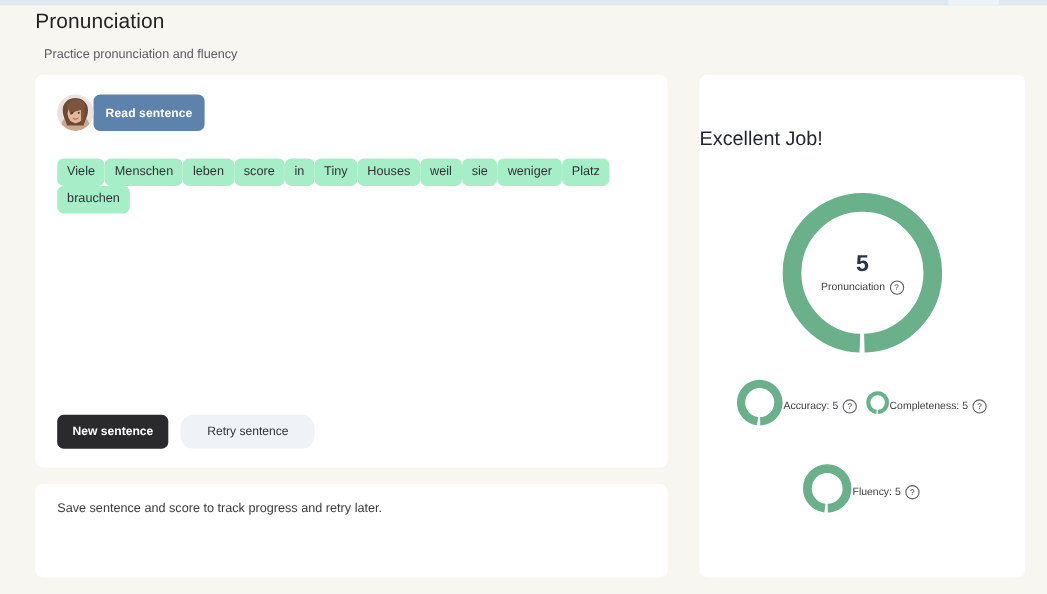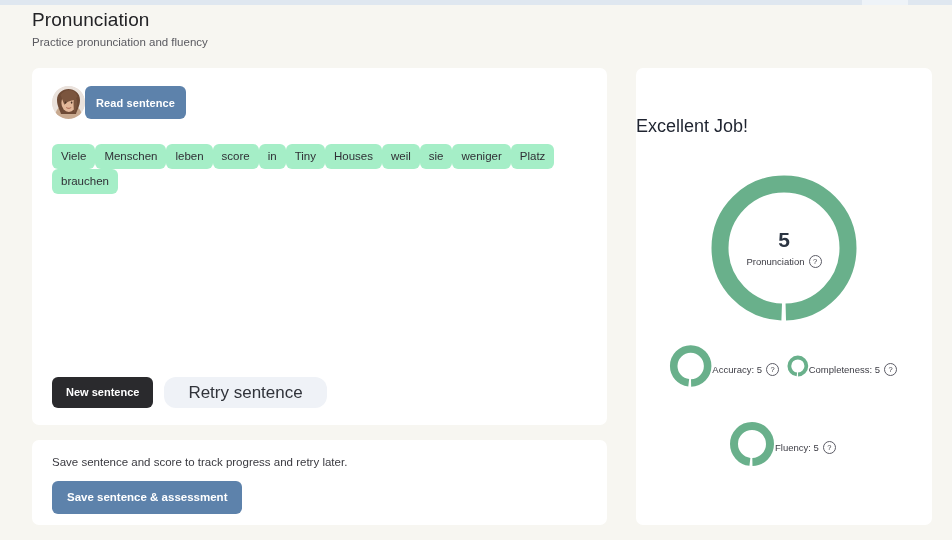--- a/index.html
+++ b/index.html
@@ -41,21 +41,21 @@
     font-weight: 400;
     color: #232326;
     letter-spacing: 0.1px;
     margin: 0;
     padding-top: 3px;
     line-height: 24px;
   }
   #page-header .subtitle {
     font-size: 11.5px;
     color: #5a5a60;
-    margin: 0;
+    margin: 8px;
     padding-top: 3px;
     line-height: 14px;
   }
 
   .card {
     position: absolute;
     background: #ffffff;
     border-radius: 7px;
   }
 
@@ -135,21 +135,21 @@
     padding: 9px 14px;
     cursor: pointer;
     line-height: 13px;
   }
   .btn-light {
     background: #eff2f7;
     color: #30333a;
     border: none;
     border-radius: 12px;
     font-family: "Liberation Sans", sans-serif;
-    font-size: 17px;
+    font-size: 11px;
     padding: 9px 24px;
     cursor: pointer;
     line-height: 13px;
   }
 
   
   #save-card {
     left: 32px;
     top: 440px;
     width: 575px;
@@ -315,21 +315,20 @@
     </div>
 
   <div id="action-row">
     <button class="btn-dark">New sentence</button>
     <button class="btn-light">Retry sentence</button>
   </div>
 </div>
 
 <div class="card" id="save-card">
   <div class="save-note">Save sentence and score to track progress and retry later.</div>
-  <button class="btn-blue">Save sentence &amp; assessment</button>
 </div>
 
 <div class="card" id="score-card">
   <div id="score-heading">Excellent Job!</div>
 
   <div id="main-gauge">
     <svg width="146" height="146" viewBox="0 0 146 146" aria-hidden="true">
       <circle cx="73" cy="73" r="64" fill="none" stroke="#69b08b" stroke-width="17" stroke-dasharray="398 4.2" stroke-dashoffset="199.1" transform="rotate(-90 73 73)" stroke-linecap="butt"></circle>
     </svg>
     <div class="center">

